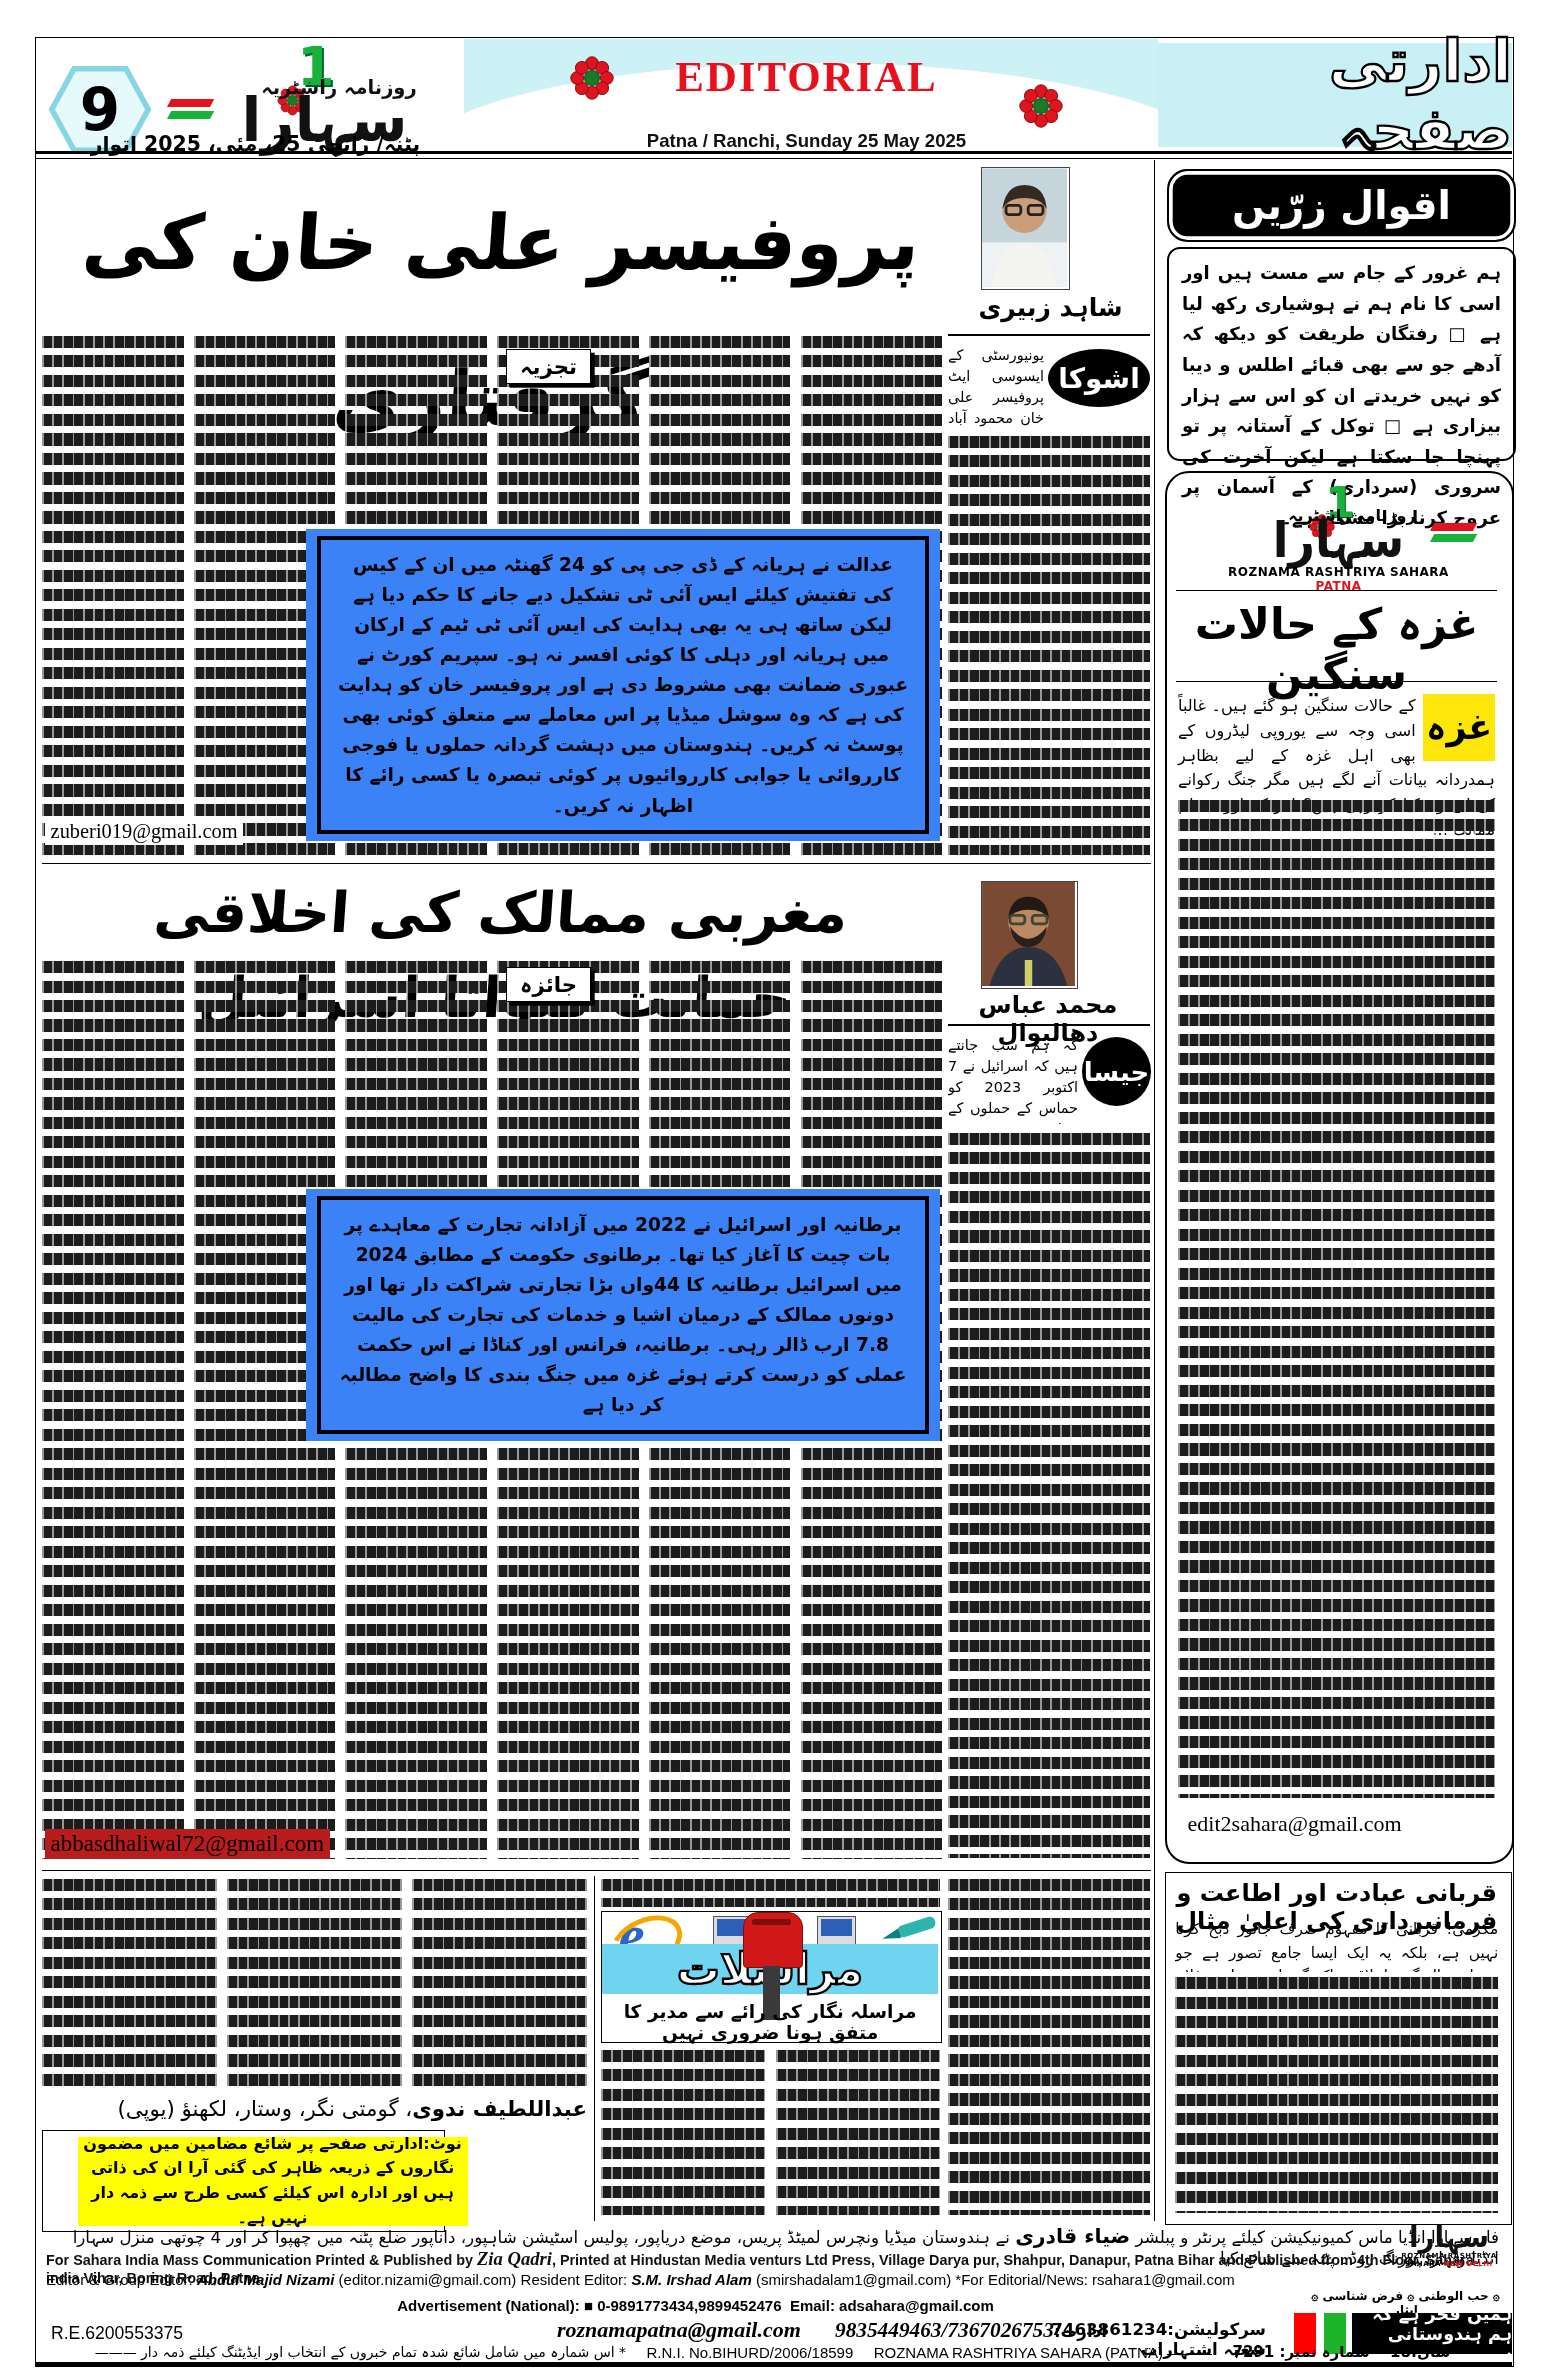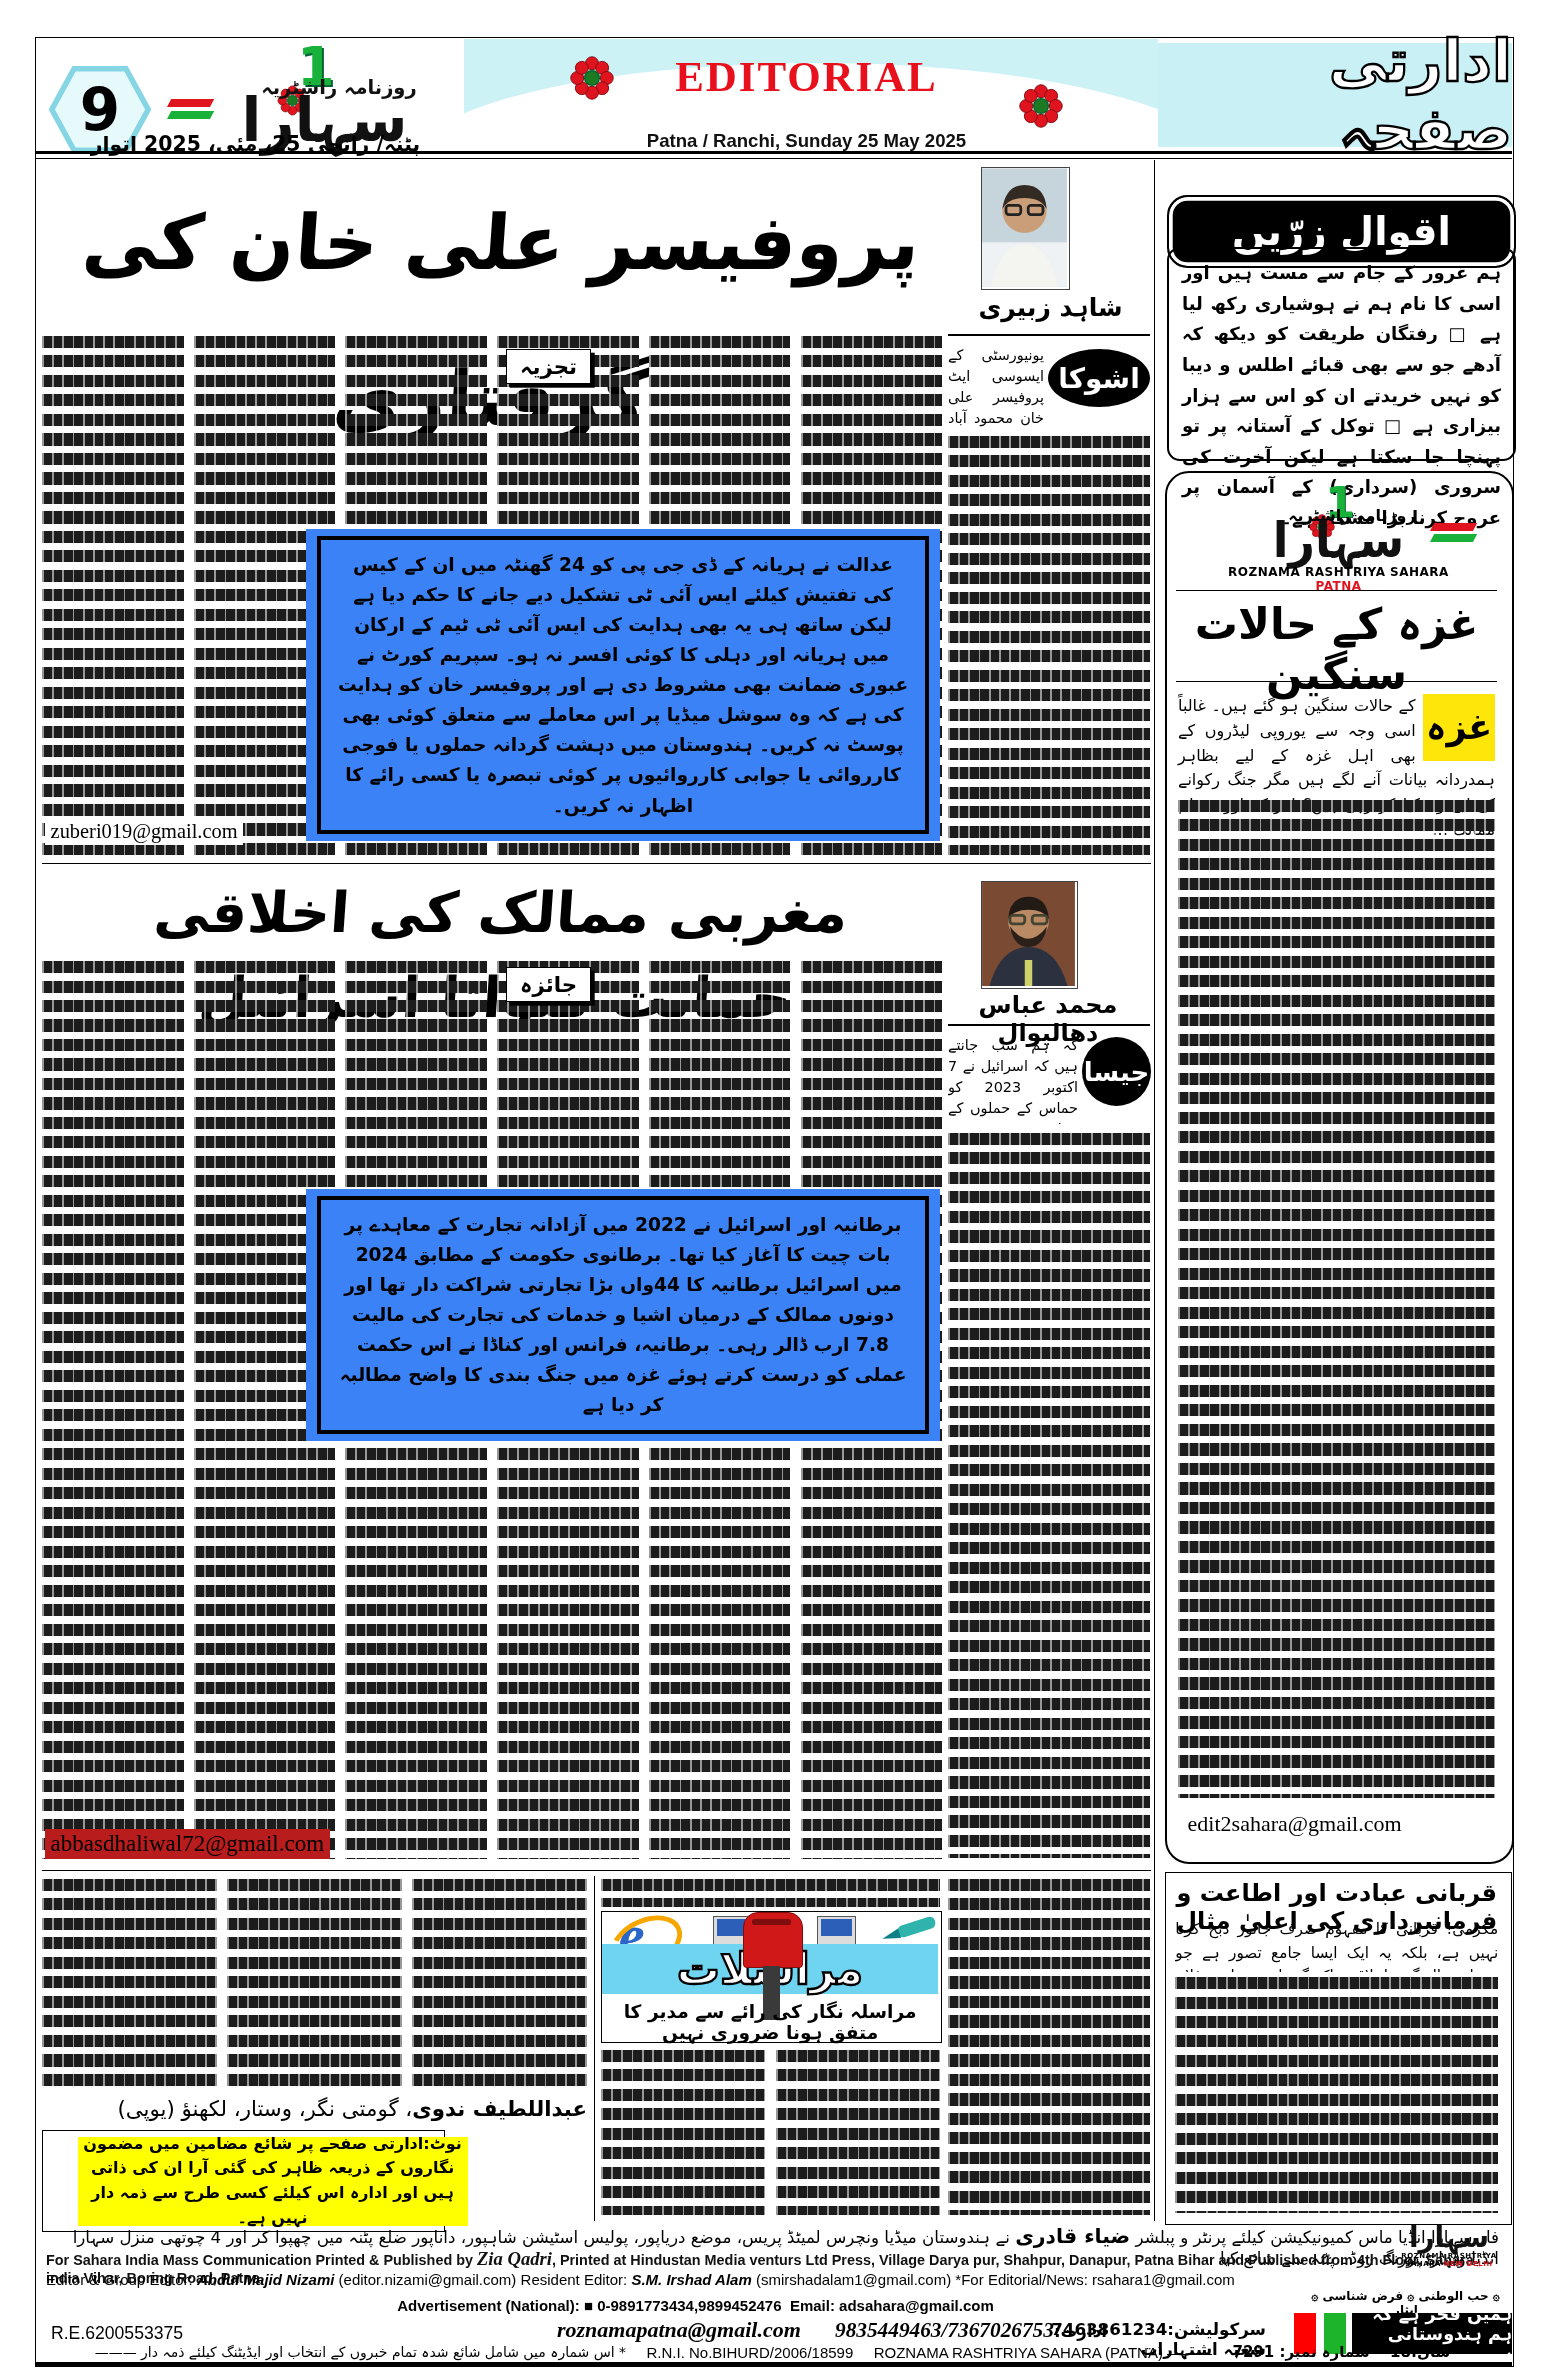--- a/index.html
+++ b/index.html
@@ -88,21 +88,21 @@
     </svg>
   <svg class="abs" style="left:1017px;top:82px;" width="48" height="48" viewBox="-26 -26 52 52">
       <use href="#flower"></use>
     </svg>
 
   <div class="abs" style="left:35px;top:151px;width:1477px;border-top:3.7px solid #000;"></div>
   <div class="abs" style="left:35px;top:158px;width:1477px;border-top:0.9px solid #000;"></div>
 
   <div class="abs vline" style="left:1154px;top:160px;height:1710px;"></div>
 
-  <div class="abs ctr" style="left:1167px;top:169px;width:345px;height:69px;background:#000;border:2.8px solid #000;border-radius:20.4px;box-shadow:inset 0 0 0 3.7px #fff;margin-top:26px;">
+  <div class="abs ctr" style="left:1167px;top:169px;width:345px;height:69px;background:#000;border:2.8px solid #000;border-radius:20.4px;box-shadow:inset 0 0 0 3.7px #fff;">
     <div class="rtl" style="color:#fff;font-weight:bold;font-size:39px;">اقوال زرّیں</div>
   </div>
   <div class="abs rtl" style="left:1167px;top:247px;width:319px;height:191px;border:2.8px solid #000;border-radius:13px;padding:9.3px 13px;font-weight:bold;font-size:18px;line-height:1.7;text-align:justify;">
     <span>ہم غرور کے جام سے مست ہیں اور اسی کا نام ہم نے ہوشیاری رکھ لیا ہے □ رفتگان طریقت کو دیکھ کہ آدھے جو سے بھی قبائے اطلس و دیبا کو نہیں خریدتے ان کو اس سے ہزار بیزاری ہے □ توکل کے آستانہ پر تو پہنچا جا سکتا ہے لیکن آخرت کی سروری (سرداری) کے آسمان پر عروج کرنا بڑا مشکل ہے۔</span>
   </div>
 
   <div class="abs" style="left:1165px;top:471px;width:345px;height:1389px;border:2.8px solid #000;border-radius:24px;overflow:hidden;">
 
     <div class="abs" style="left:37px;top:7.4px;width:269px;height:102px;">
       <div class="abs" style="left:121px;top:-3.7px;font-weight:bold;font-size:43px;color:#18b13a;text-shadow:0.9px 0.9px 0 #063;">1</div>

